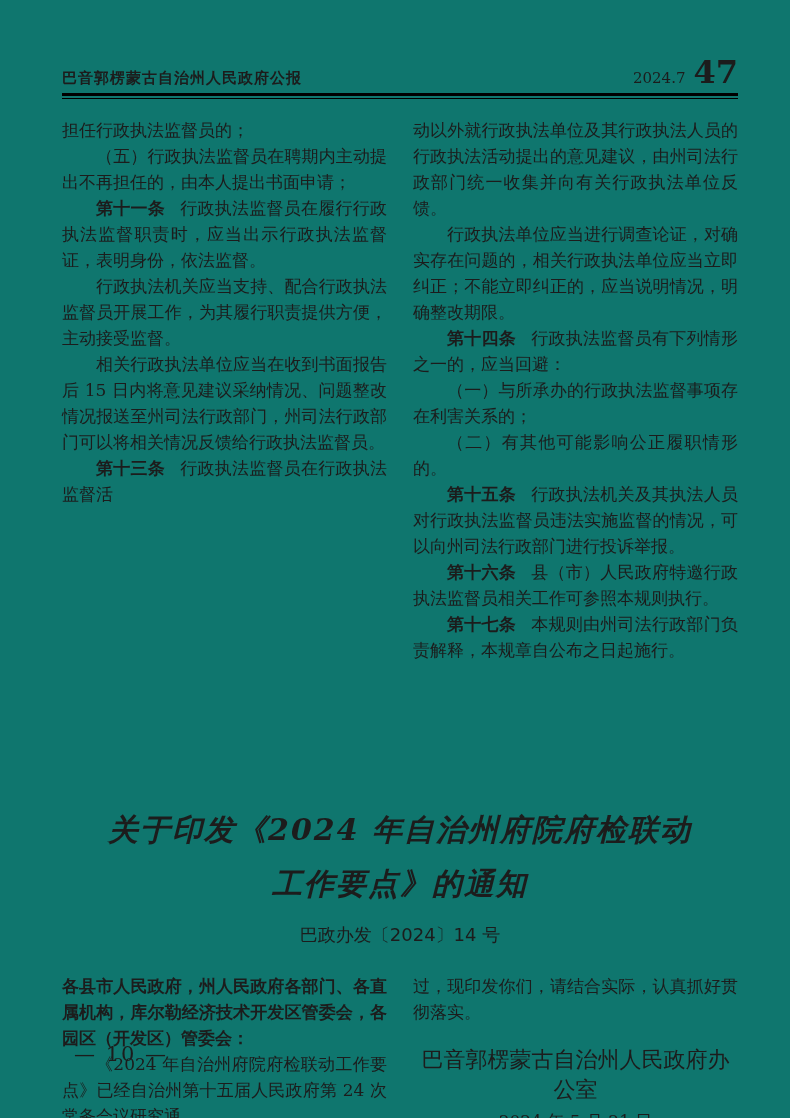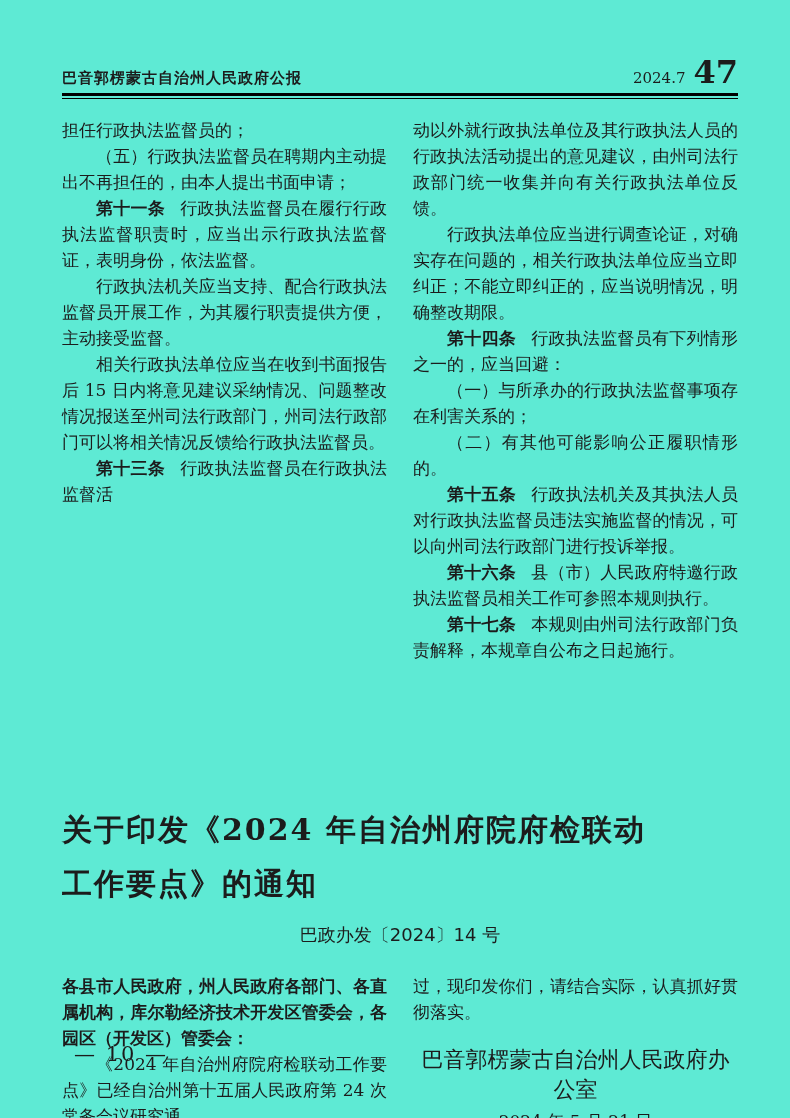--- a/index.html
+++ b/index.html
@@ -1,21 +1,21 @@
 <!DOCTYPE html>
 <html><head>
 <meta charset="utf-8">
 <style>
   html, body { margin: 0; padding: 0; background: #e8e8e8; }
   .page {
     position: relative;
     width: 790px;
     height: 1118px;
     margin: 0 auto;
-    background: #5eead4;
+    background: #0f766e;
     box-sizing: border-box;
     padding: 56px 52px 0 62px;
     overflow: hidden;
     font-family: "DejaVu Serif", serif;
     color: #1c1c1c;
   }
   
   .header-row {
     display: flex;
     justify-content: space-between;
@@ -60,24 +60,26 @@
   .col p.cont { text-indent: 0; }
   .lead {
     font-family: "DejaVu Sans", sans-serif;
     font-weight: 700;
     padding-right: 0.9em;
   }
   .lead:empty { display: none; padding: 0; }
   
   .notice-title {
     margin-top: 140px;
+    text-align: center;
     font-weight: 700;
     font-size: 30px;
     line-height: 54px;
     letter-spacing: 2px;
+    font-style: italic;
   }
   .doc-number {
     margin-top: 12px;
     text-align: center;
     font-family: "DejaVu Sans", sans-serif;
     font-size: 18px;
   }
   
   .notice-cols { margin-top: 26px; }
   .addressee {

